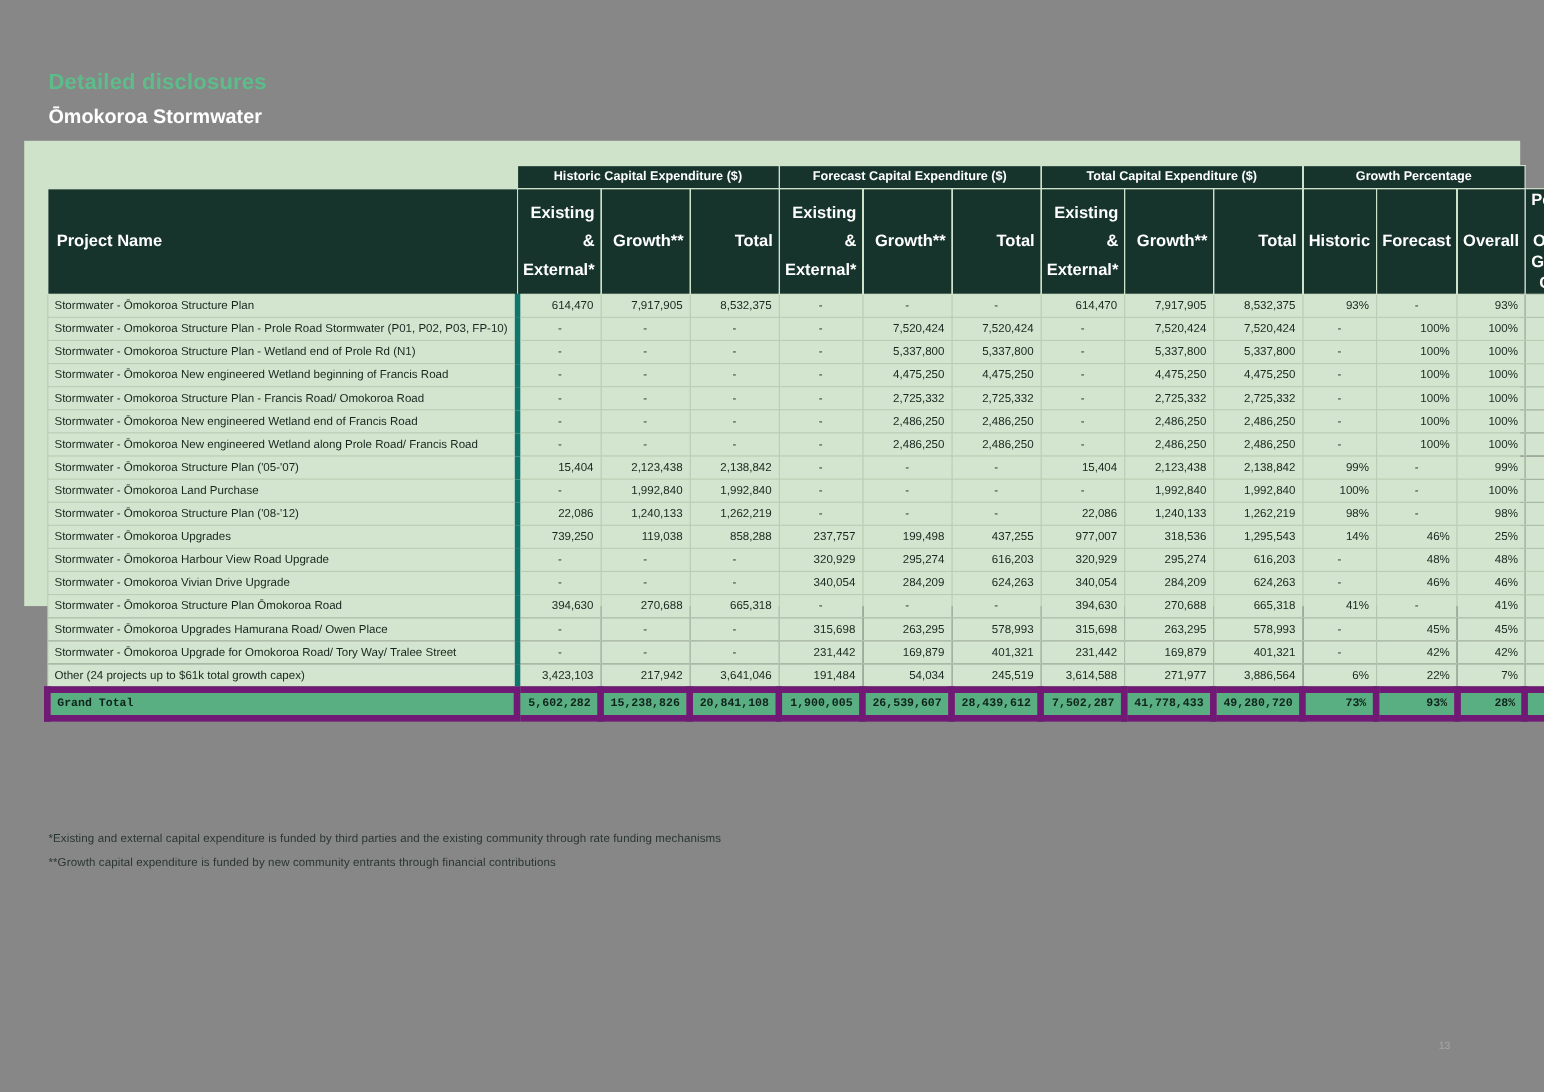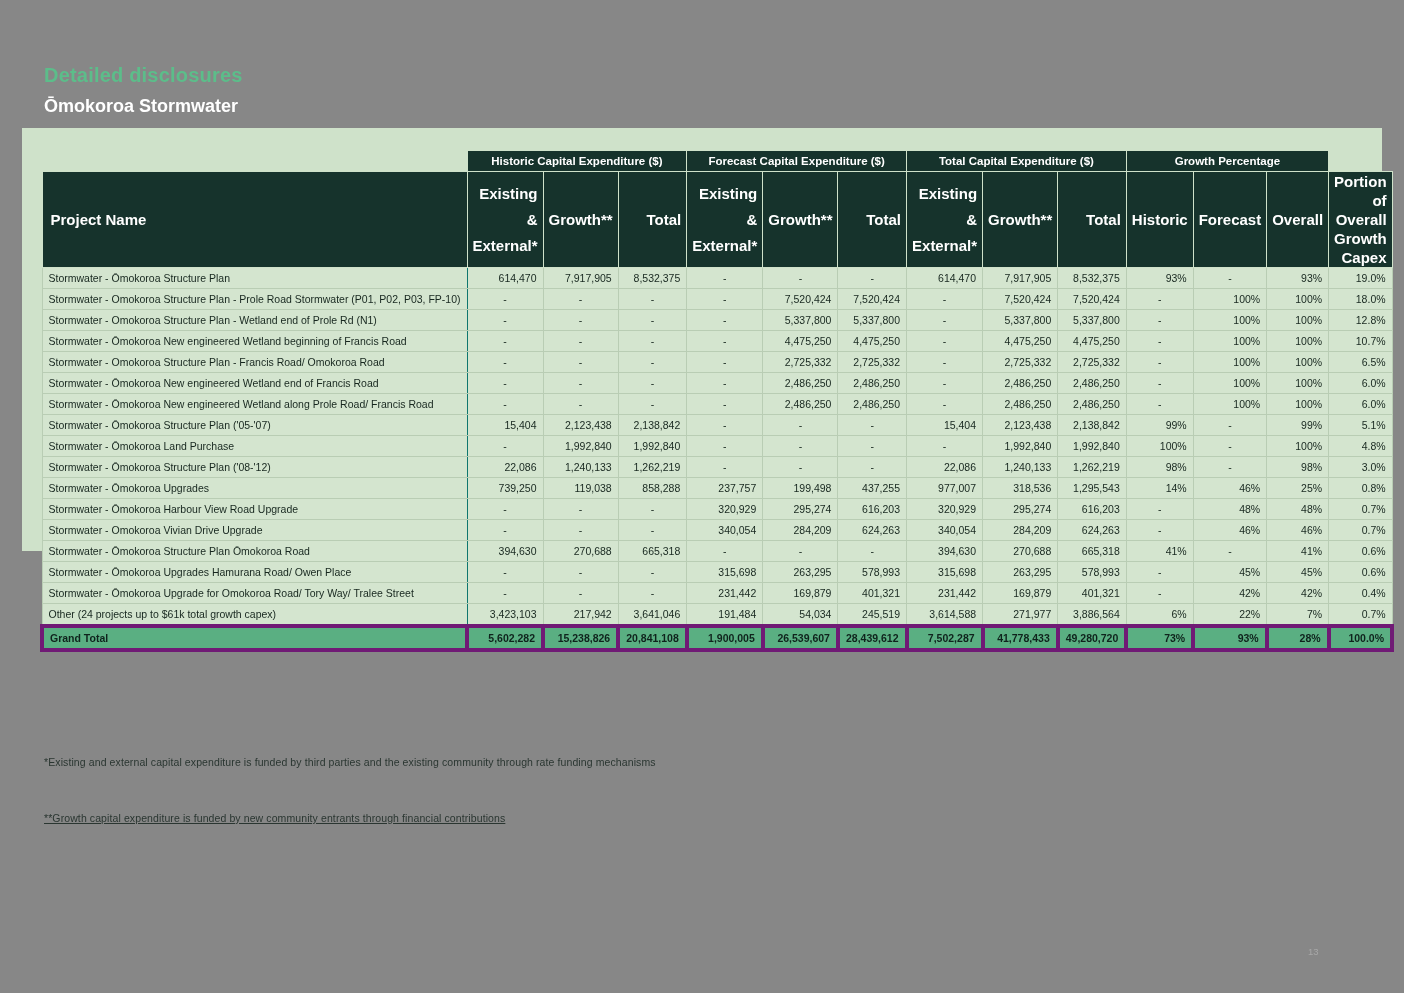--- a/index.html
+++ b/index.html
@@ -44,32 +44,33 @@
   }
   th.sub.project { text-align:left; padding-left:8px; line-height:14px; }
   th.sub.portion { line-height:19px; }
   td {
     background:#d4e5cf; height:20px; padding:0 6px;
     border:1px solid #b9cdb4;
     white-space:nowrap;
   }
   td.num { text-align:right; }
   td.dash { text-align:center; }
-  td.project { text-align:left; border-right:1px solid #0f766e; }
+  td.project { text-align:left; border-right:5px solid #0f766e; }
   tr.grand td {
     background:#5aaf82; font-weight:bold; color:#0f231c;
-    border:4px solid #701a75;
+    border:6px solid #701a75;
+    font-family:Liberation Mono, monospace;
   }
   tr.grand td.project { border-right:1px solid #4c9e73; }
   .footnote {
     position:absolute; left:44px;
     font-size:10.5px; color:#2a3631; letter-spacing:0.1px;
   }
   .footnote.f1 { top:756px; }
-  .footnote.f2 { top:812px;text-decoration:underline; }
+  .footnote.f2 { top:778px; }
   .page-number {
     position:absolute; left:1308px; top:946px;
     font-size:9.5px; color:#a8a8a8;
   }
 </style>
 </head>
 <body>
 
 <div class="page-title">Detailed disclosures</div>
 <div class="page-subtitle">Ōmokoroa Stormwater</div>

